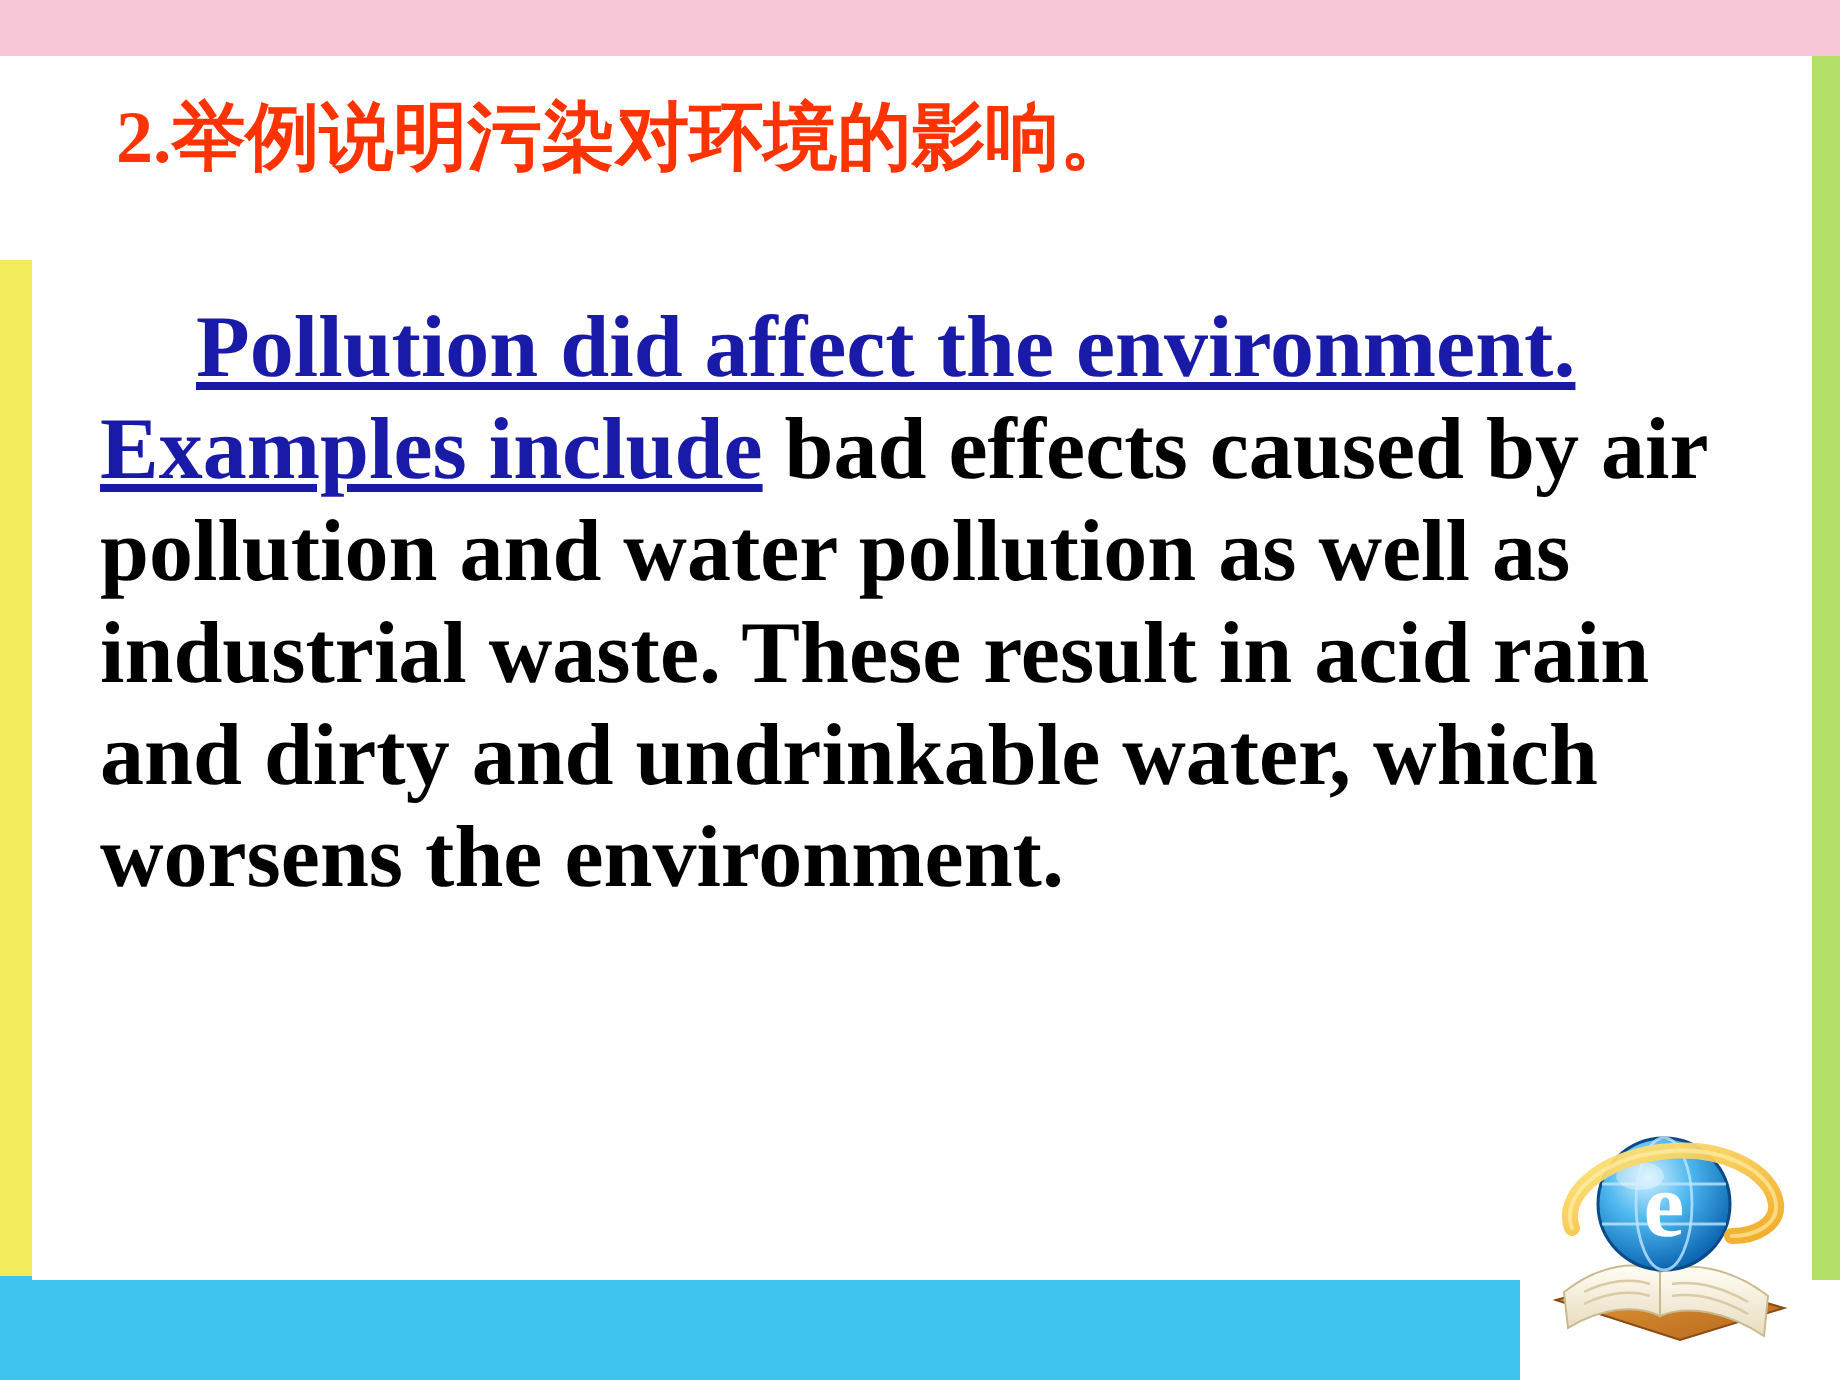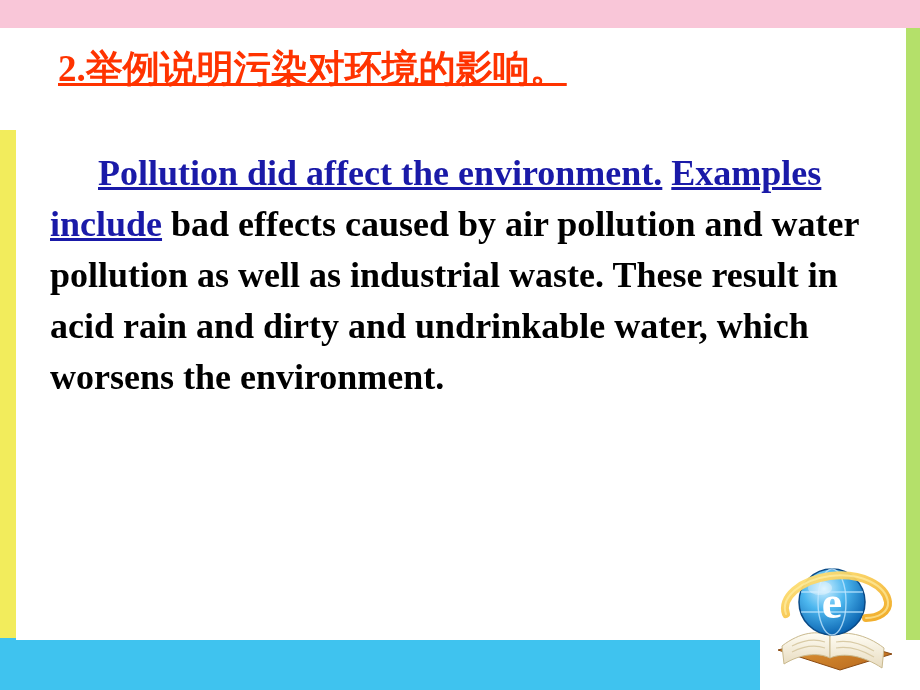--- a/index.html
+++ b/index.html
@@ -77,31 +77,30 @@
   .title {
     position: absolute;
     left: 58px;
     top: 44px;
     font-family: "Liberation Serif", serif;
     font-weight: bold;
     font-size: 37px;
     color: #ff3300;
     letter-spacing: 0px;
     white-space: nowrap;
-    text-decoration: underline;
   }
   
   .body-text {
     position: absolute;
     left: 50px;
     top: 148px;
     width: 830px;
     font-family: "Liberation Serif", serif;
     font-weight: bold;
-    font-size: 36px;
+    font-size: 44px;
     line-height: 51px;
     color: #000000;
     text-align: left;
   }
   .body-text .indent {
     display: inline-block;
     width: 48px;
   }
   .link {
     color: #1a1aa8;

